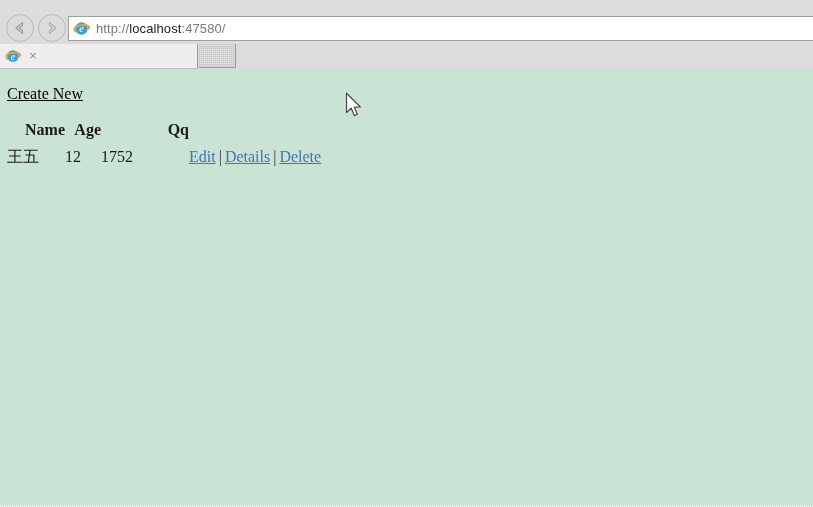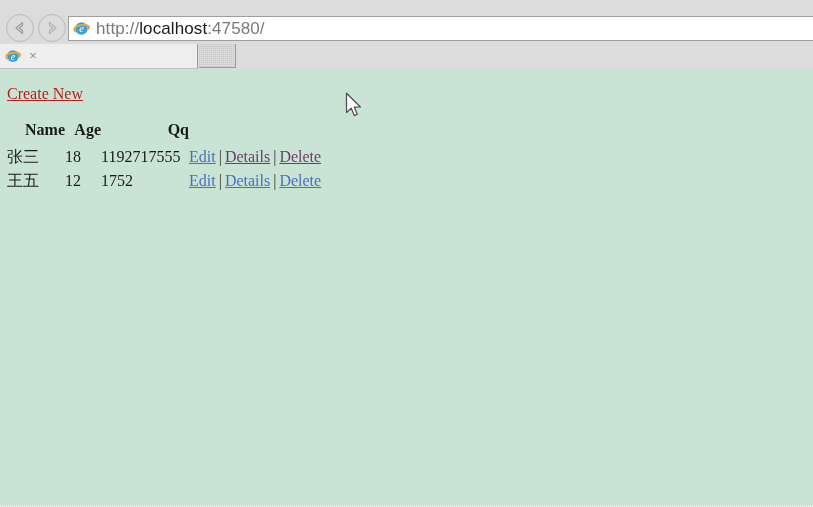--- a/index.html
+++ b/index.html
@@ -67,21 +67,21 @@
     padding-left: 4px;
   }
   .ie-favicon {
     width: 17px;
     height: 17px;
     flex: 0 0 17px;
     margin-right: 6px;
   }
   .url-text {
     font-family: "Liberation Sans", sans-serif;
-    font-size: 17px;
+    font-size: 13px;
     color: #7a7a7a;
     white-space: nowrap;
     letter-spacing: 0.1px;
   }
   .url-host { color: #1a1a1a; }
 
   
   .tab-strip {
     position: absolute;
     top: 44px; left: 0;
@@ -145,21 +145,21 @@
     background: #c9e4d4;
     overflow: hidden;
   }
 
   .create-new-link {
     position: absolute;
     top: 16px;
     left: 7px;
     font-family: "Liberation Serif", serif;
     font-size: 16px;
-    color: #b91c1c;
+    color: #000000;
     text-decoration: underline;
     cursor: pointer;
     white-space: nowrap;
   }
 
   table.user-table {
     position: absolute;
     top: 52px;
     left: 7px;
     border-collapse: collapse;
@@ -272,26 +272,20 @@
       <thead>
         <tr>
           <th class="col-name">Name</th>
           <th class="col-age">Age</th>
           <th class="col-qq">Qq</th>
           <th></th>
         </tr>
       </thead>
       <tbody id="table-body">
           <tr>
-            <td class="col-name">张三</td>
-            <td class="col-age">18</td>
-            <td class="col-qq">1192717555</td>
-            <td class="col-actions"><a class="rowlink unvisited">Edit</a><span class="sep">|</span><a class="rowlink visited">Details</a><span class="sep">|</span><a class="rowlink visited">Delete</a></td>
-          </tr>
-          <tr>
             <td class="col-name">王五</td>
             <td class="col-age">12</td>
             <td class="col-qq">1752</td>
             <td class="col-actions"><a class="rowlink unvisited">Edit</a><span class="sep">|</span><a class="rowlink unvisited">Details</a><span class="sep">|</span><a class="rowlink unvisited">Delete</a></td>
           </tr>
         </tbody>
     </table>
 
     <div class="bottom-edge"></div>
   </div>

